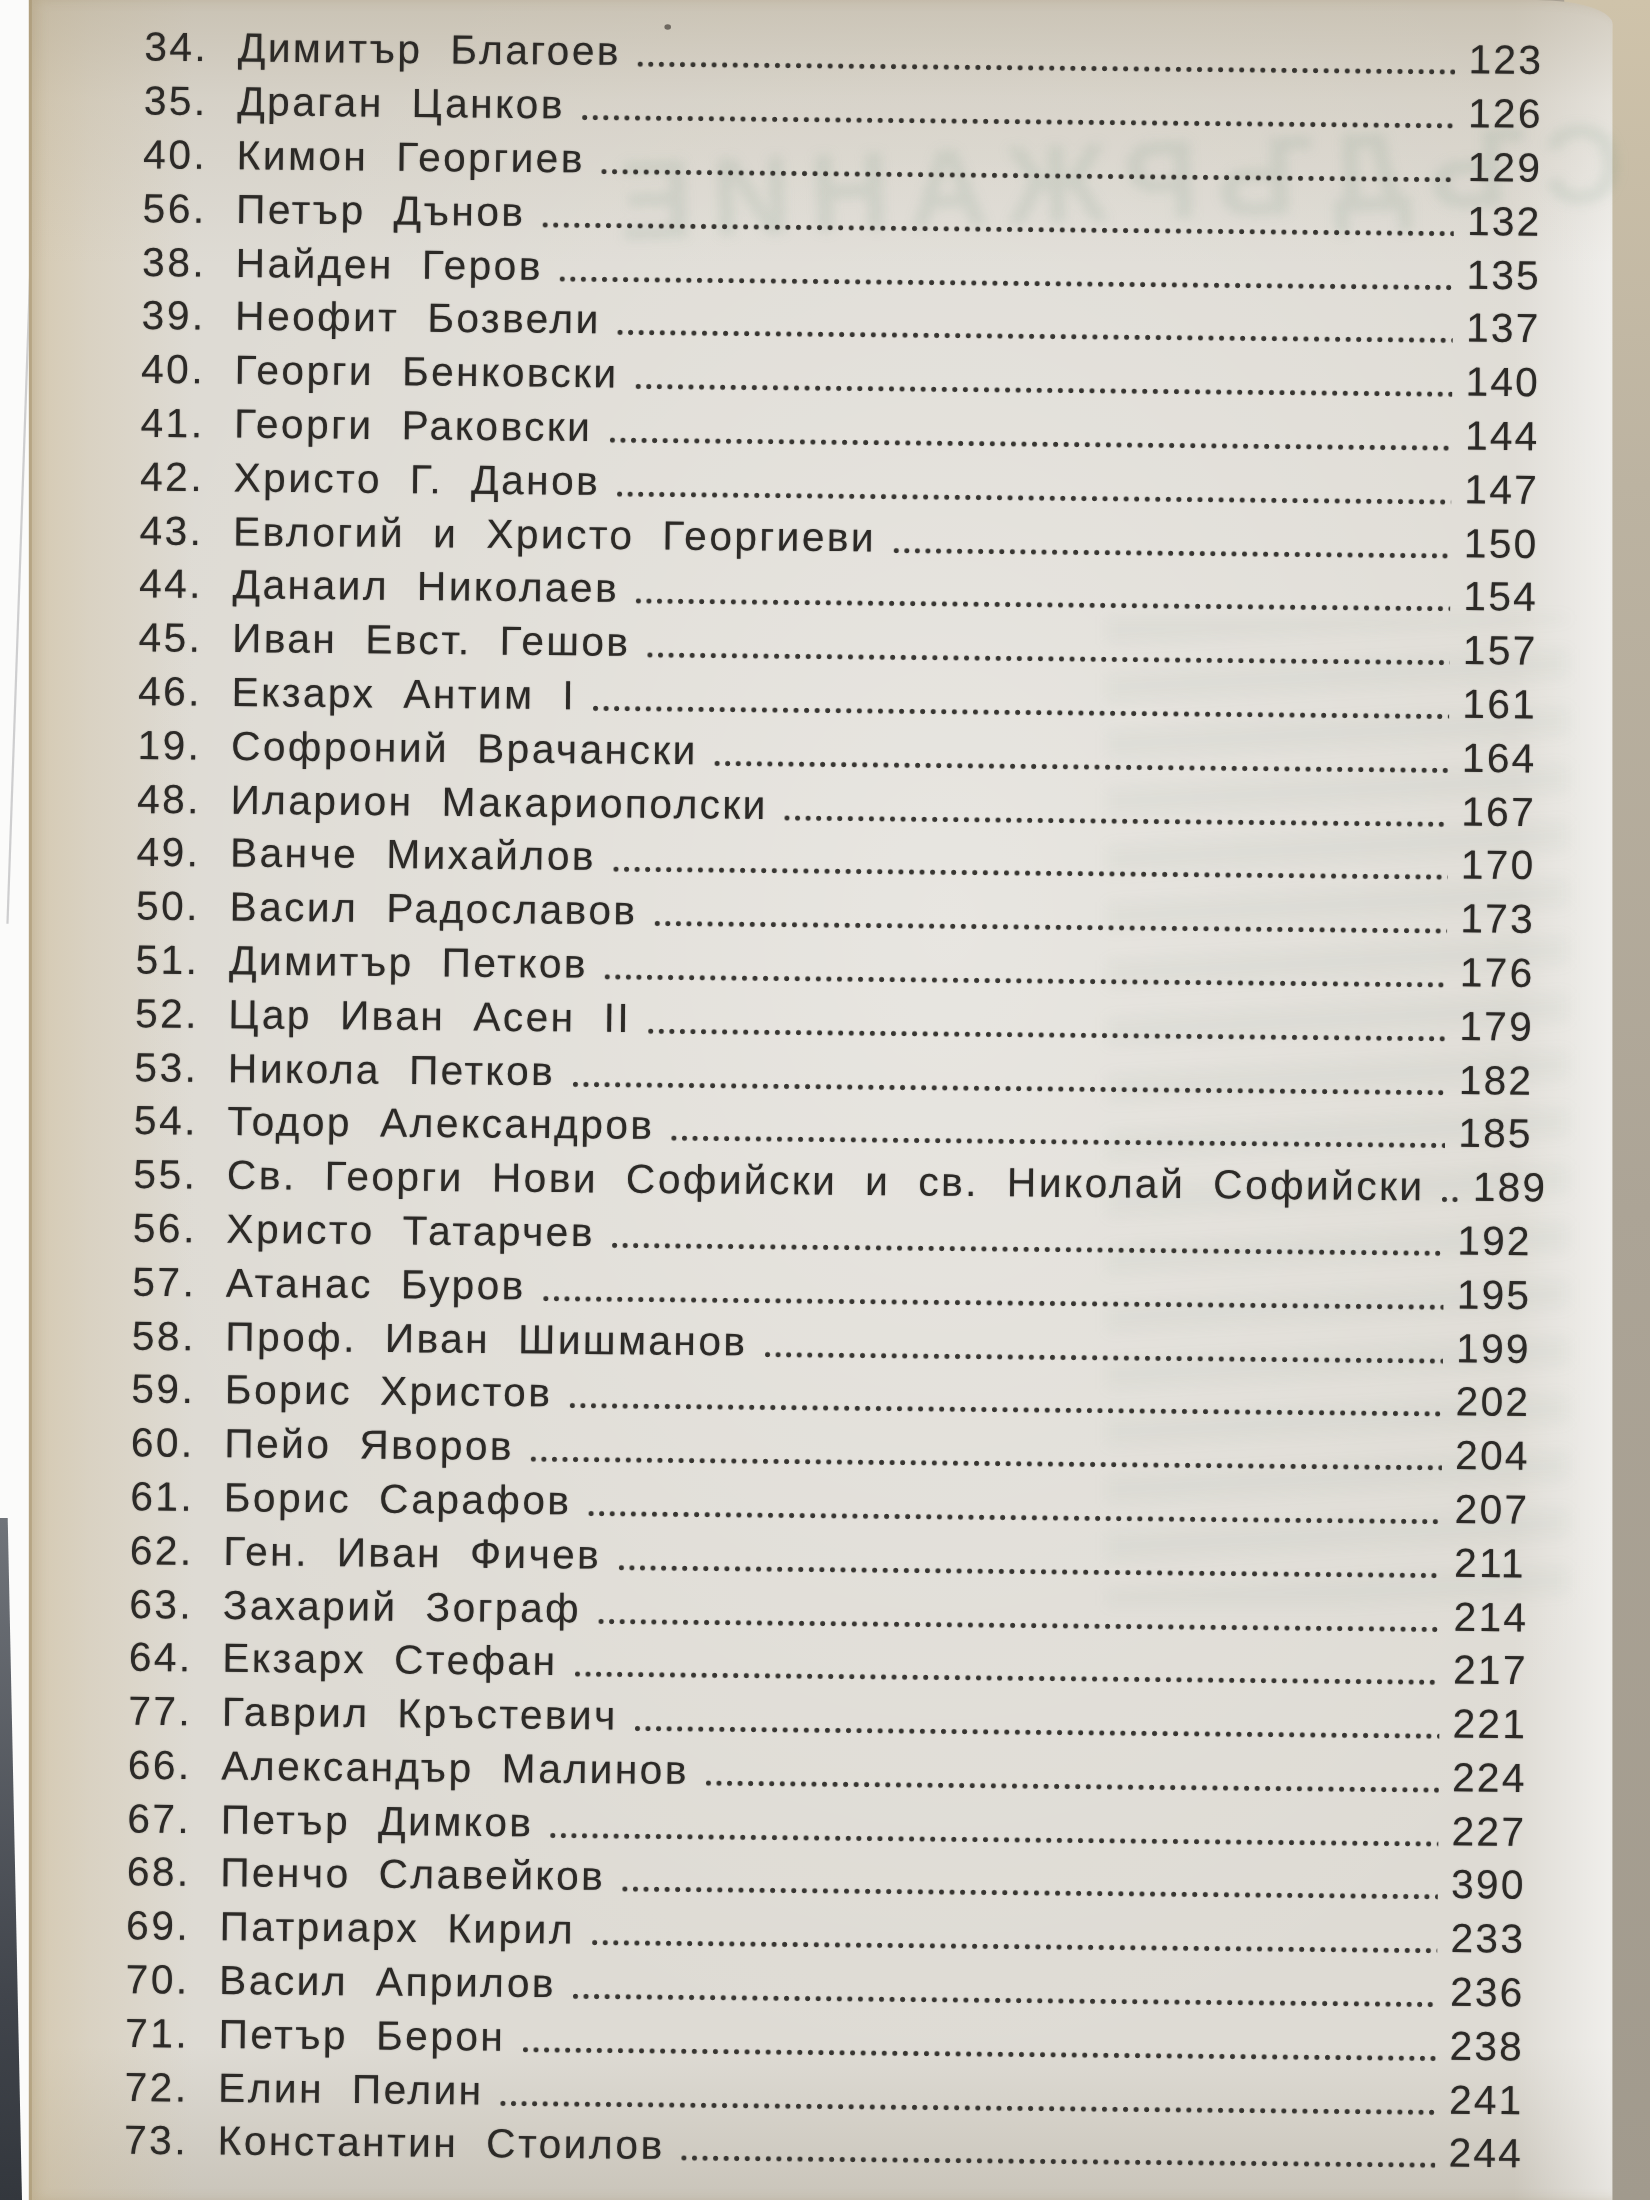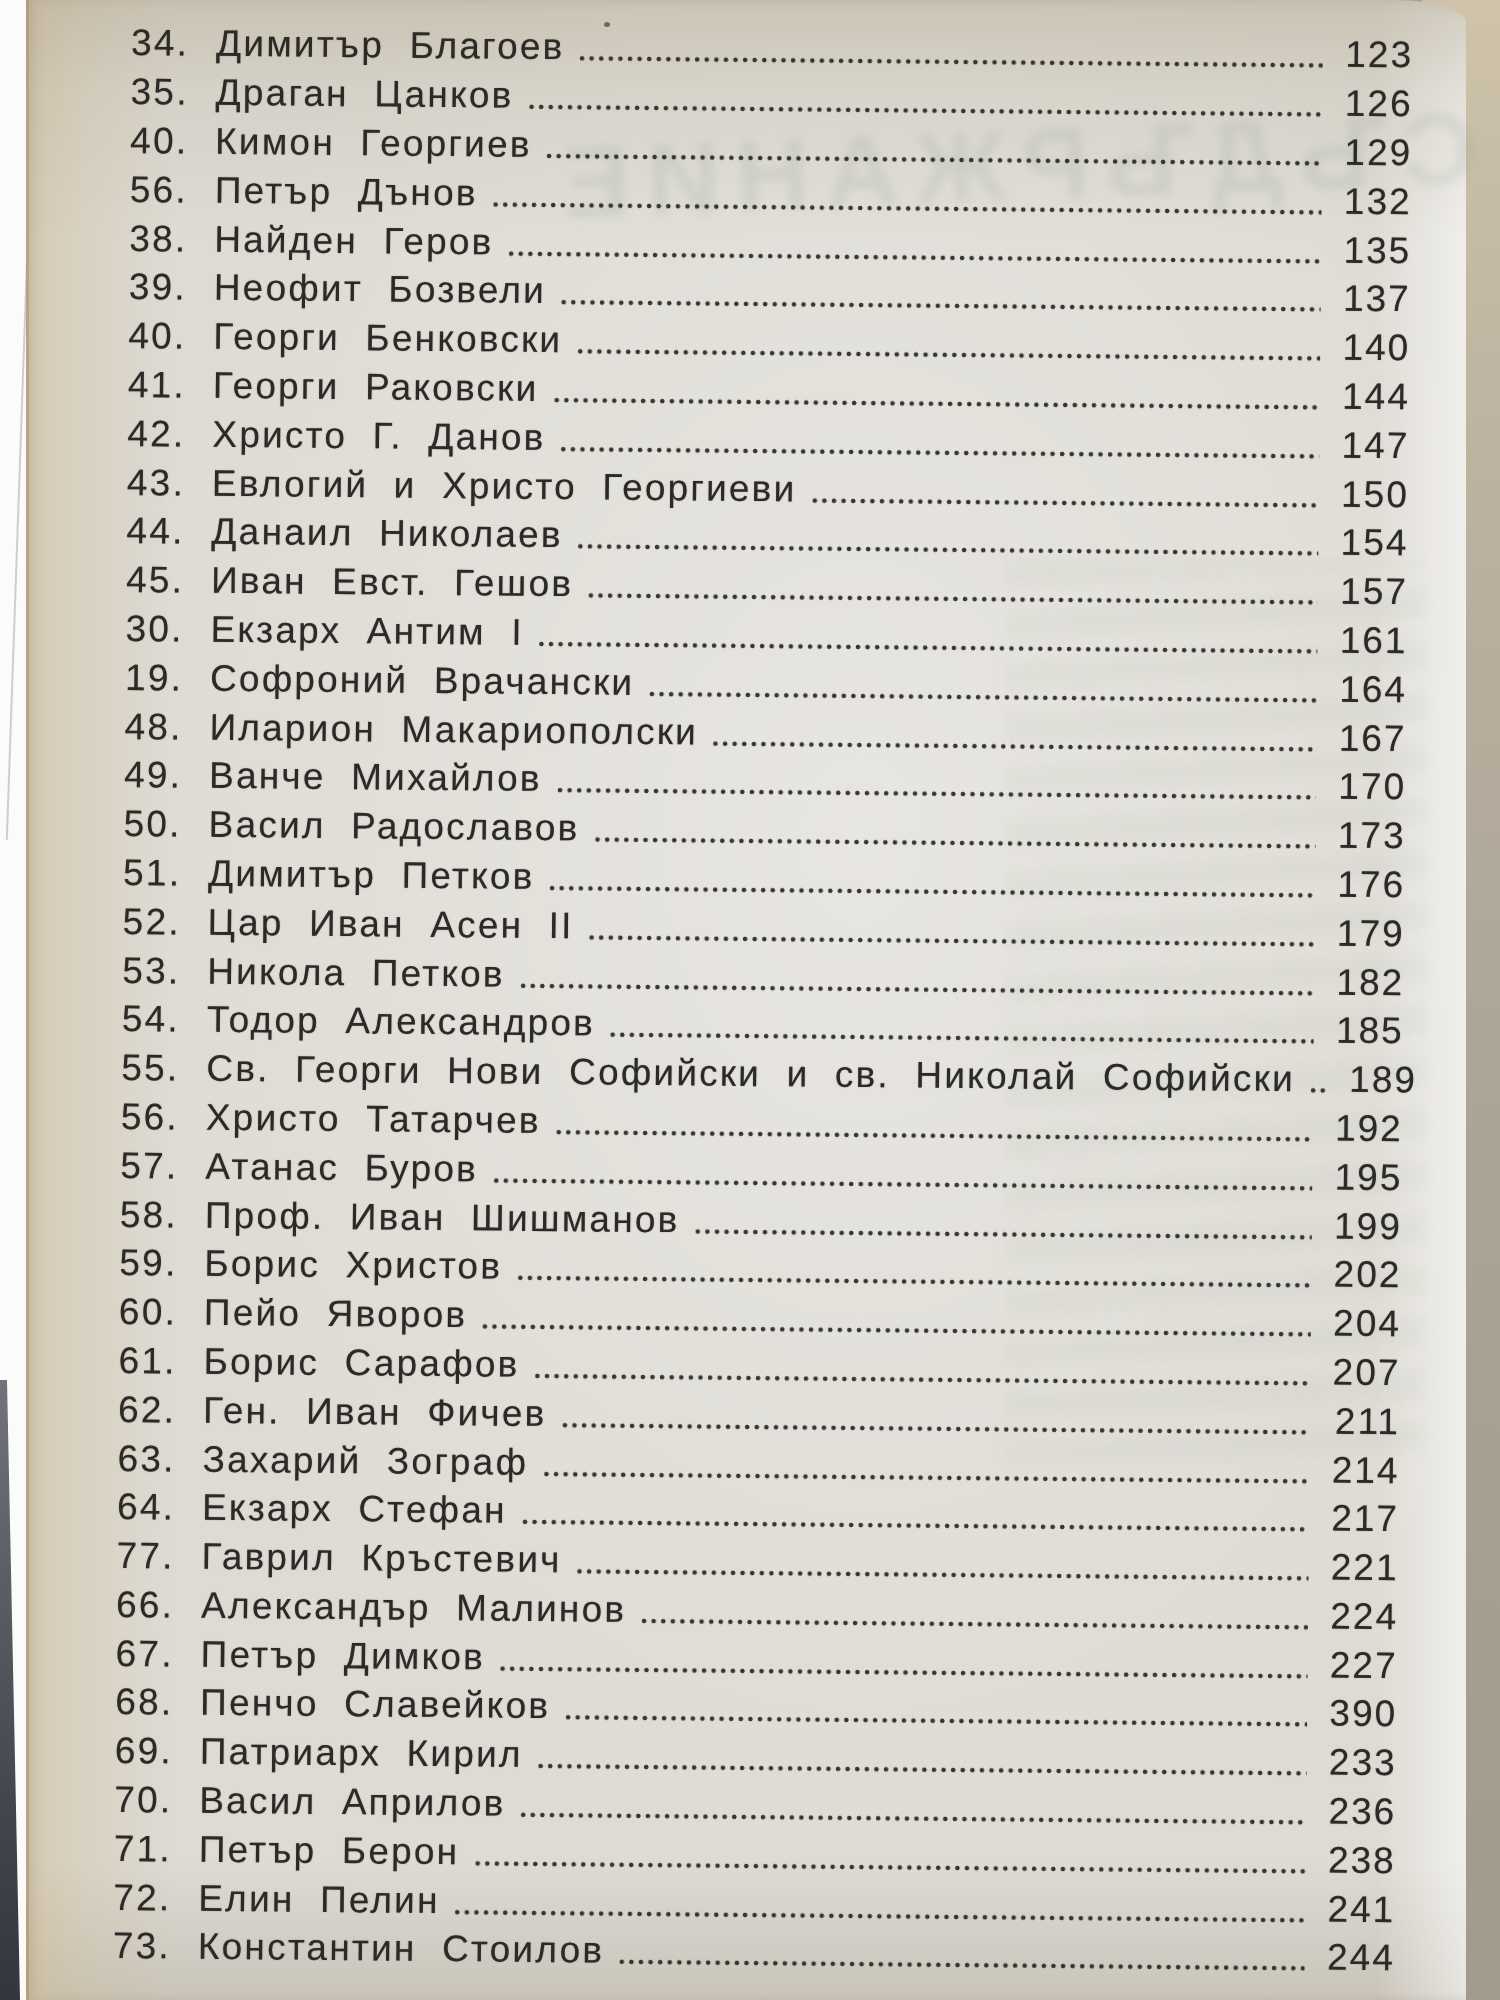--- a/index.html
+++ b/index.html
@@ -81,21 +81,21 @@
     white-space:nowrap;
   }
   .num{flex:none;width:70px;}
   .name{flex:none;margin-left:15px;word-spacing:13px;}
   .dots{
     flex:1 1 auto;height:6px;margin:0 12px 0 14px;min-width:18px;
     transform:translateY(11px);
     background-image:radial-gradient(circle at 4px 3px, rgba(46,44,40,.95) 1.9px, rgba(46,44,40,0) 2.7px);
     background-size:9.6px 6px;background-repeat:repeat-x;
   }
-  .pg{flex:none;min-width:78px;text-align:right;letter-spacing:2px;}
+  .pg{flex:none;min-width:78px;text-align:left;letter-spacing:2px;}
 </style>
 </head>
 <body>
 
 <div class="scene">
   <div class="backing"></div>
   <div class="fore-edge"></div>
   <div class="cover-strip"></div>
 
   <div class="page">
@@ -183,21 +183,21 @@
   </div>
 
   <div class="row">
     <span class="num">45.</span>
     <span class="name">Иван Евст. Гешов</span>
     <span class="dots"></span>
     <span class="pg">157</span>
   </div>
 
   <div class="row">
-    <span class="num">30.</span>
+    <span class="num">46.</span>
     <span class="name">Екзарх Антим I</span>
     <span class="dots"></span>
     <span class="pg">161</span>
   </div>
 
   <div class="row">
     <span class="num">19.</span>
     <span class="name">Софроний Врачански</span>
     <span class="dots"></span>
     <span class="pg">164</span>

